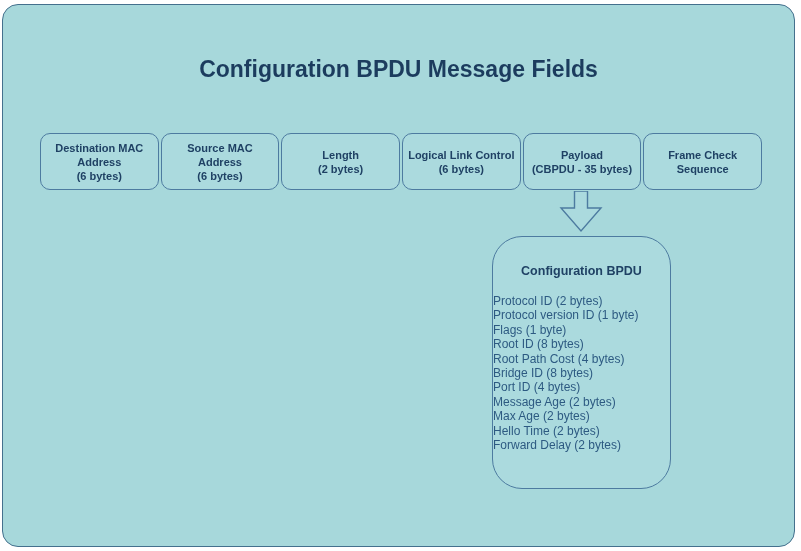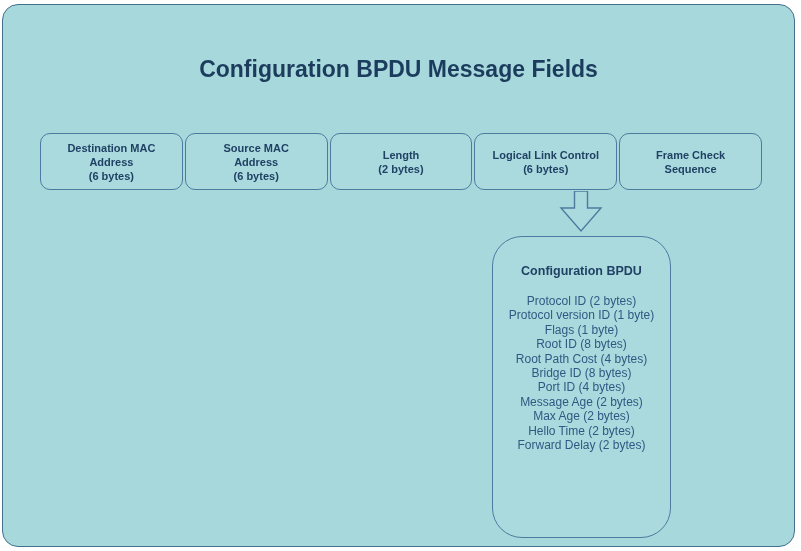--- a/index.html
+++ b/index.html
@@ -76,37 +76,37 @@
     fill: var(--box-fill, #abdade);
     stroke: var(--box-border, #4d7ba0);
     stroke-width: 1.4;
     stroke-linejoin: miter;
   }
   .bpdu-panel {
     position: absolute;
     left: 489px;
     top: 231px;
     width: 179px;
-    height: 302px;
+    height: 253px;
     box-sizing: border-box;
     background: var(--box-fill, #abdade);
     border: 1.4px solid var(--box-border, #4d7ba0);
     border-radius: 30px;
   }
   .bpdu-panel-title {
     margin-top: 27px;
     text-align: center;
     font-size: 12.5px;
     font-weight: bold;
     line-height: 15px;
     color: var(--box-label-color, #1f4164);
   }
   .bpdu-field-list {
     margin-top: 15px;
-    text-align: center;
+    text-align: left;
     font-size: 12px;
     line-height: 14.4px;
     color: var(--list-text-color, #2d5a82);
   }
   .bpdu-field-item { white-space: nowrap; }
 </style>
 </head>
 <body>
 
 <div class="canvas">
@@ -127,20 +127,24 @@
         </div>
         <div class="field-box">
           <div class="field-line">Length</div>
           <div class="field-line">(2 bytes)</div>
         </div>
         <div class="field-box">
           <div class="field-line">Logical Link Control</div>
           <div class="field-line">(6 bytes)</div>
         </div>
         <div class="field-box">
+          <div class="field-line">Payload</div>
+          <div class="field-line">(CBPDU - 35 bytes)</div>
+        </div>
+        <div class="field-box">
           <div class="field-line">Frame Check</div>
           <div class="field-line">Sequence</div>
         </div>
       </div>
 
     <svg class="down-arrow" viewBox="0 0 44 42" xmlns="http://www.w3.org/2000/svg">
       <polygon points="15.5,0 28.5,0 28.5,17 42,17 22,40 2,17 15.5,17"></polygon>
     </svg>
 
     <div class="bpdu-panel">

